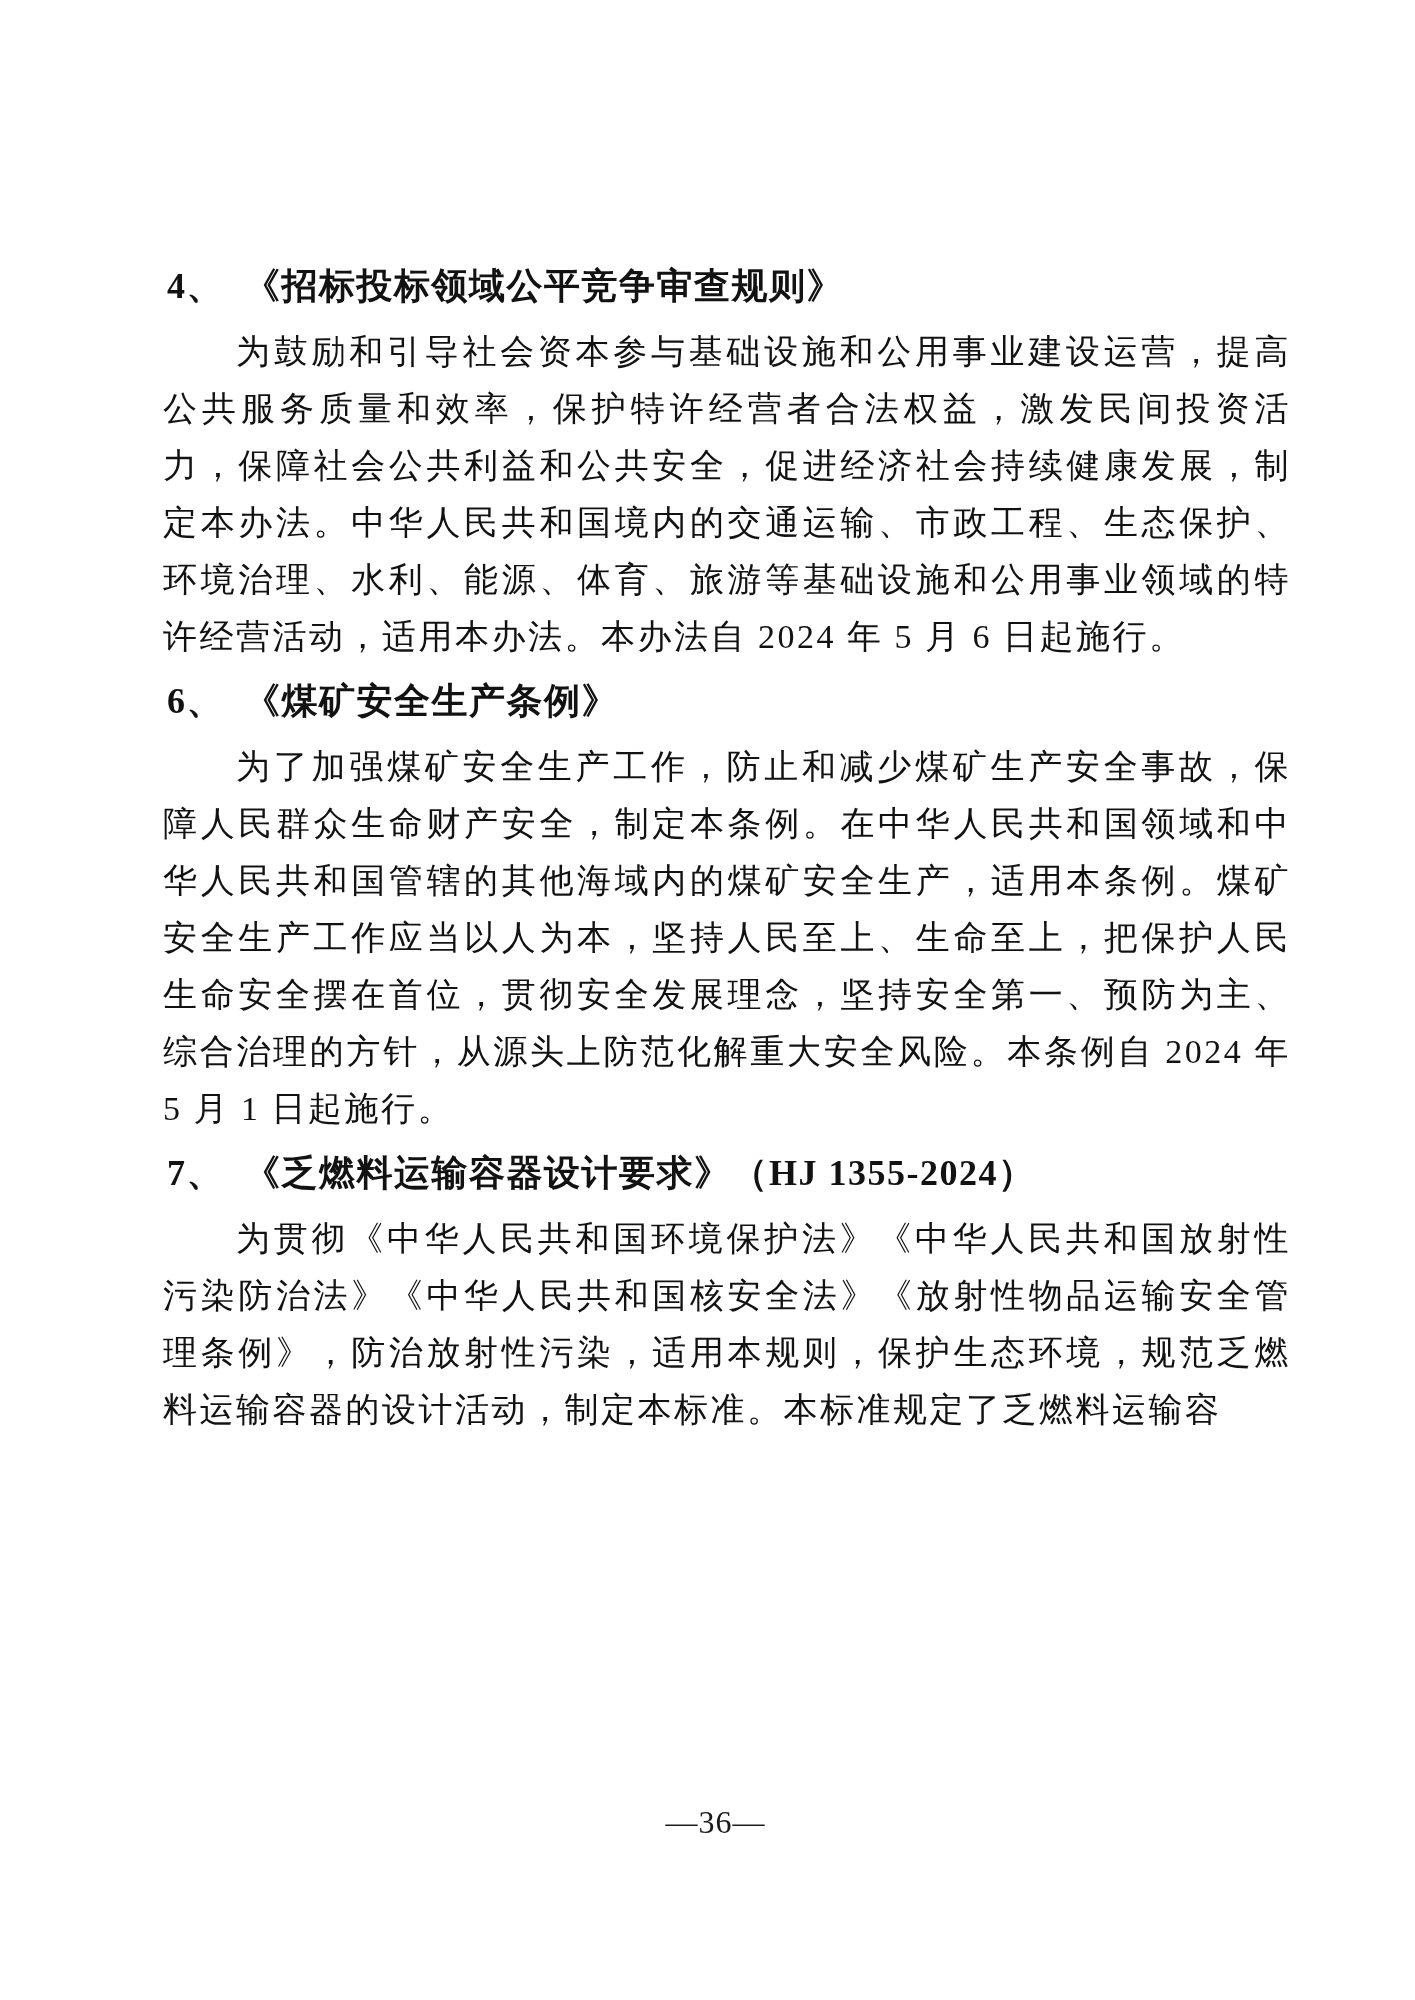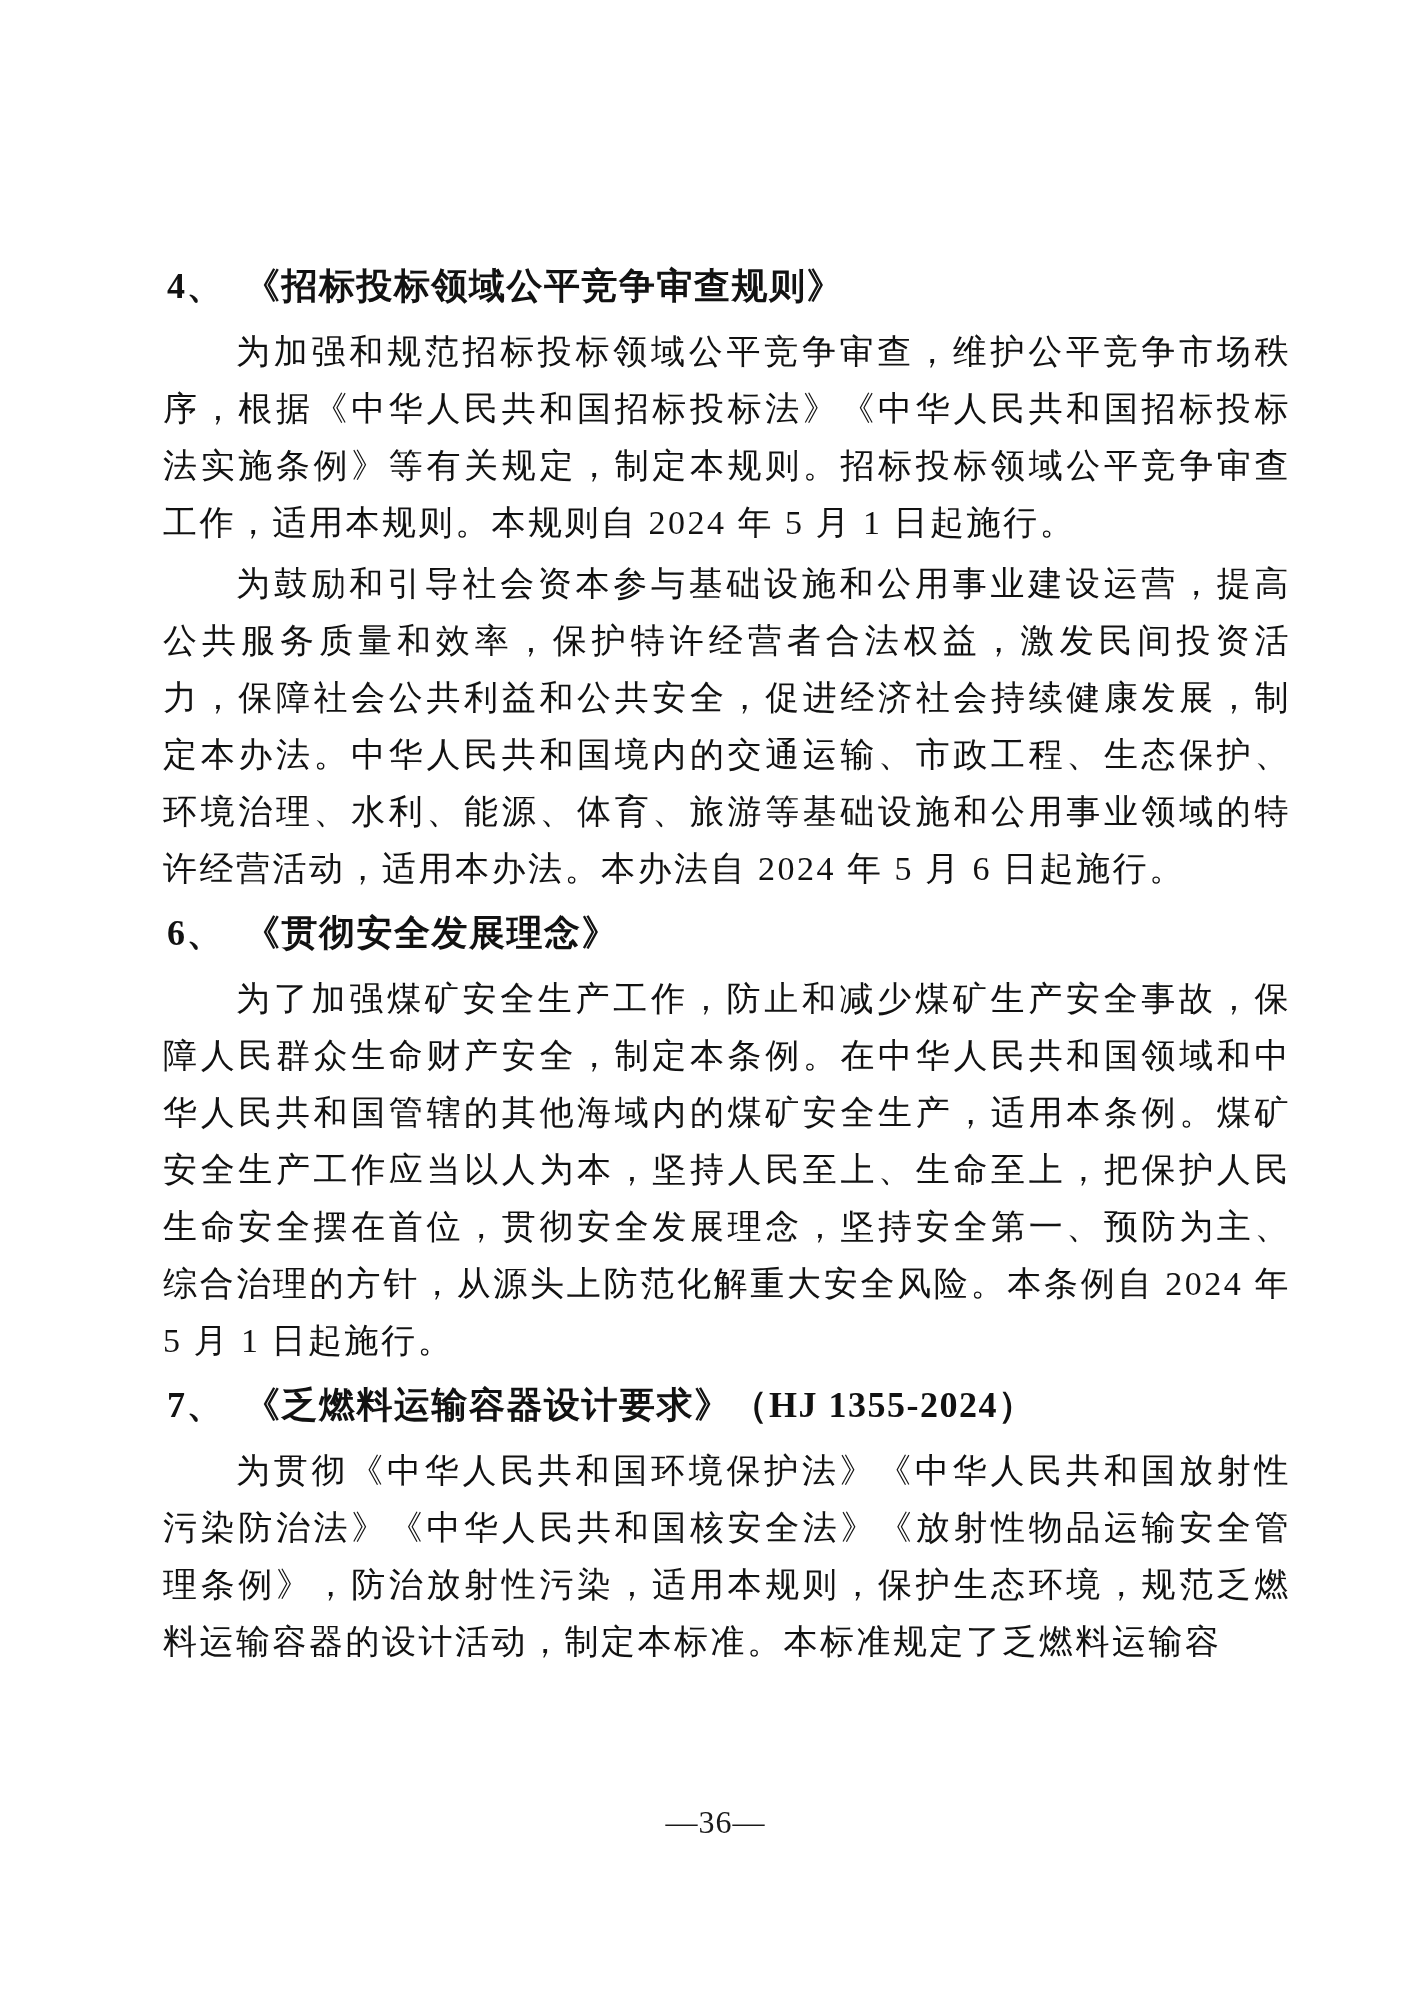--- a/index.html
+++ b/index.html
@@ -62,29 +62,28 @@
   }
 </style>
 </head>
 <body>
 
 <div class="page">
   <main class="content">
 
     <section class="entry">
       <h2 class="entry-heading"><span class="entry-number">4、</span><span class="entry-title">《招标投标领域公平竞争审查规则》</span></h2>
-      <p class="entry-body">为加强和规范招标投标领域公平竞争审查，维护公平竞争市场秩序，根据《中华人民共和国招标投标法》《中华人民共和国招标投标法实施条例》等有关规定，制定本规则。招标投标领域公平竞争审查工作，适用本规则。本规则自 2024 年 5 月 1 日起施行。</p>
     </section>
 
     <section class="entry">
       <p class="entry-body">为鼓励和引导社会资本参与基础设施和公用事业建设运营，提高公共服务质量和效率，保护特许经营者合法权益，激发民间投资活力，保障社会公共利益和公共安全，促进经济社会持续健康发展，制定本办法。中华人民共和国境内的交通运输、市政工程、生态保护、环境治理、水利、能源、体育、旅游等基础设施和公用事业领域的特许经营活动，适用本办法。本办法自 2024 年 5 月 6 日起施行。</p>
     </section>
 
     <section class="entry">
-      <h2 class="entry-heading"><span class="entry-number">6、</span><span class="entry-title">《贯彻安全发展理念》</span></h2>
+      <h2 class="entry-heading"><span class="entry-number">6、</span><span class="entry-title">《煤矿安全生产条例》</span></h2>
       <p class="entry-body">为了加强煤矿安全生产工作，防止和减少煤矿生产安全事故，保障人民群众生命财产安全，制定本条例。在中华人民共和国领域和中华人民共和国管辖的其他海域内的煤矿安全生产，适用本条例。煤矿安全生产工作应当以人为本，坚持人民至上、生命至上，把保护人民生命安全摆在首位，贯彻安全发展理念，坚持安全第一、预防为主、综合治理的方针，从源头上防范化解重大安全风险。本条例自 2024 年 5 月 1 日起施行。</p>
     </section>
 
     <section class="entry">
       <h2 class="entry-heading"><span class="entry-number">7、</span><span class="entry-title">《乏燃料运输容器设计要求》（HJ 1355-2024）</span></h2>
       <p class="entry-body">为贯彻《中华人民共和国环境保护法》《中华人民共和国放射性污染防治法》《中华人民共和国核安全法》《放射性物品运输安全管理条例》，防治放射性污染，适用本规则，保护生态环境，规范乏燃料运输容器的设计活动，制定本标准。本标准规定了乏燃料运输容</p>
     </section>
 
   </main>
 

